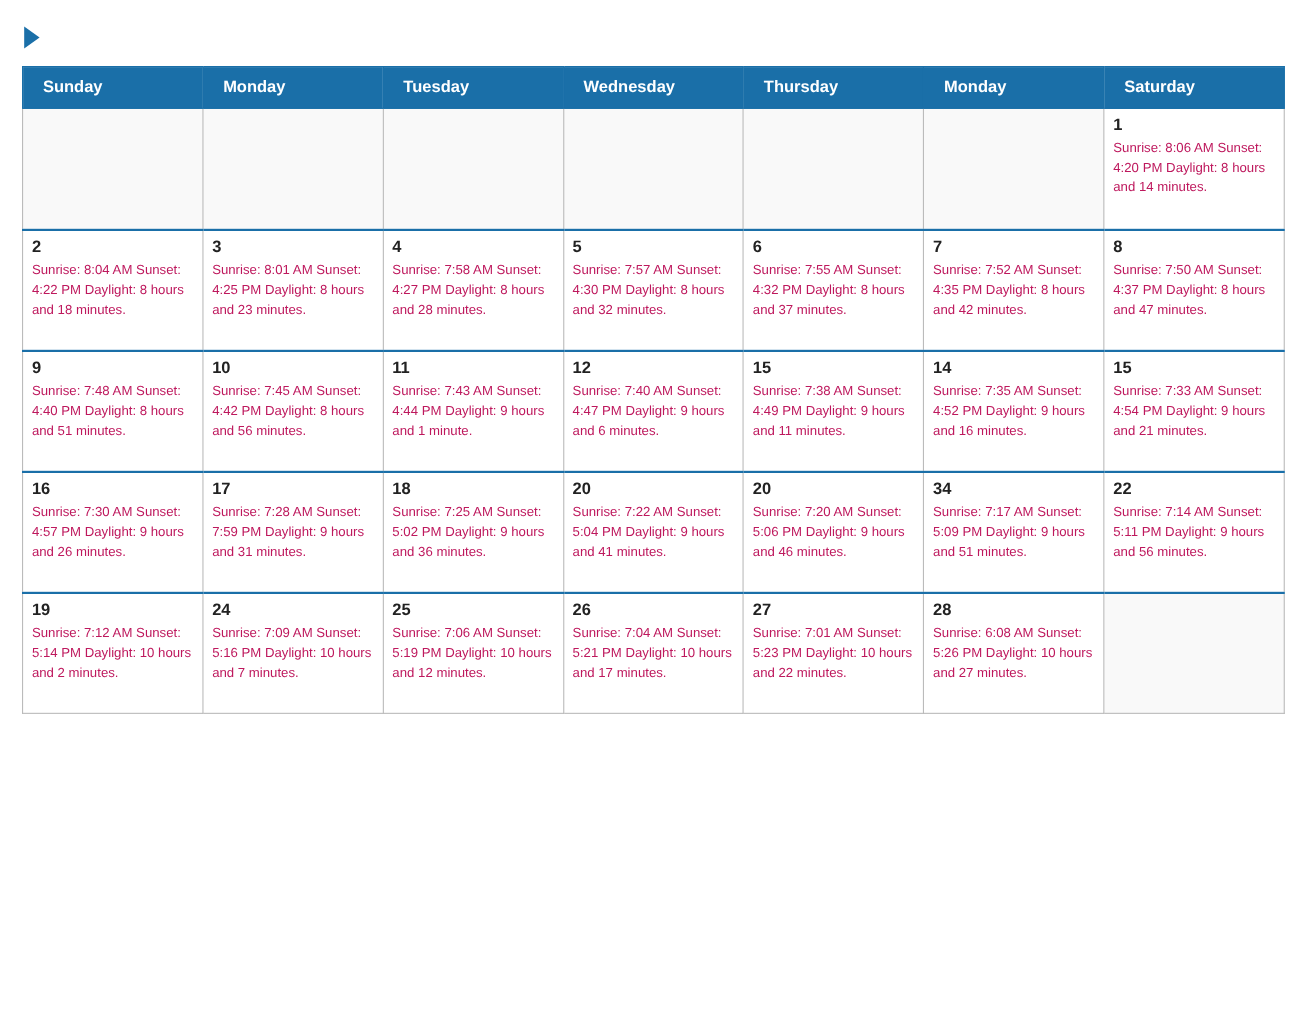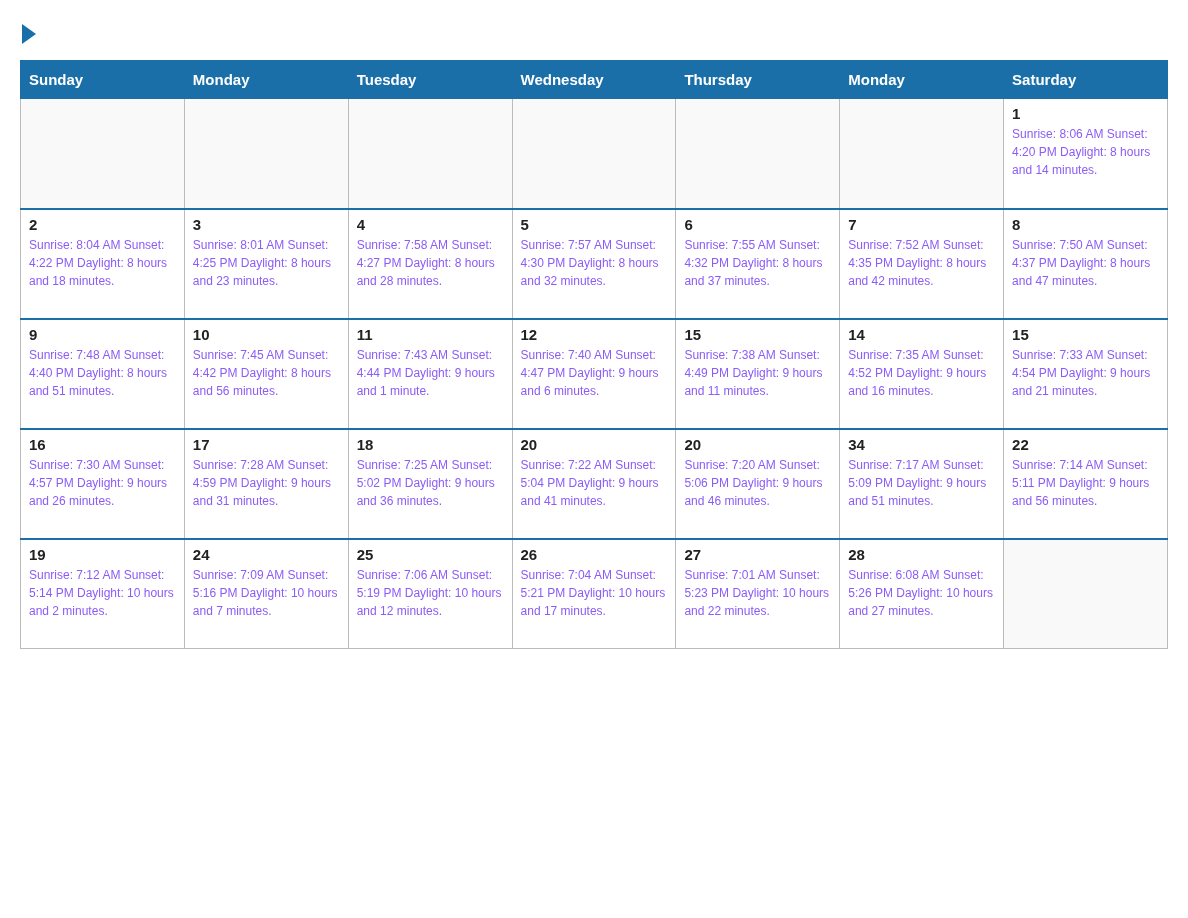--- a/index.html
+++ b/index.html
@@ -60,21 +60,21 @@
       margin-top: 4px;
     }
     .calendar {
       width: 100%;
       border-collapse: collapse;
       border: 1px solid #999;
     }
     .calendar th {
       background-color: #1a6fa8;
       color: #fff;
-      padding: 10px 8px;
+      padding: 10px 18px;
       font-size: 15px;
       text-align: left;
       border: 1px solid #1a6fa8;
       margin-left: 32px;
     }
     .calendar td {
       border: 1px solid #bbb;
       vertical-align: top;
       padding: 6px 8px;
       width: 14.28%;
@@ -82,21 +82,21 @@
       height: 110px;
     }
     .day-num {
       font-size: 15px;
       font-weight: bold;
       color: #222;
       margin-bottom: 3px;
     }
     .day-info {
       font-size: 12px;
-      color: #8b5cf6;
+      color: #be185d;
       line-height: 1.5;
     }
     .empty-cell {
       background: #f9f9f9;
     }
     .week-row td {
       border-top: 2px solid #1a6fa8;
     }
   </style>
 </head>
@@ -236,21 +236,21 @@
       <tr class="week-row">
         <td>
           <div class="day-num">16</div>
           <div class="day-info">Sunrise: 7:30 AM
 Sunset: 4:57 PM
 Daylight: 9 hours and 26 minutes.</div>
         </td>
         <td>
           <div class="day-num">17</div>
           <div class="day-info">Sunrise: 7:28 AM
-Sunset: 4:59 PM
+Sunset: 7:59 PM
 Daylight: 9 hours and 31 minutes.</div>
         </td>
         <td>
           <div class="day-num">18</div>
           <div class="day-info">Sunrise: 7:25 AM
 Sunset: 5:02 PM
 Daylight: 9 hours and 36 minutes.</div>
         </td>
         <td>
           <div class="day-num">20</div>

